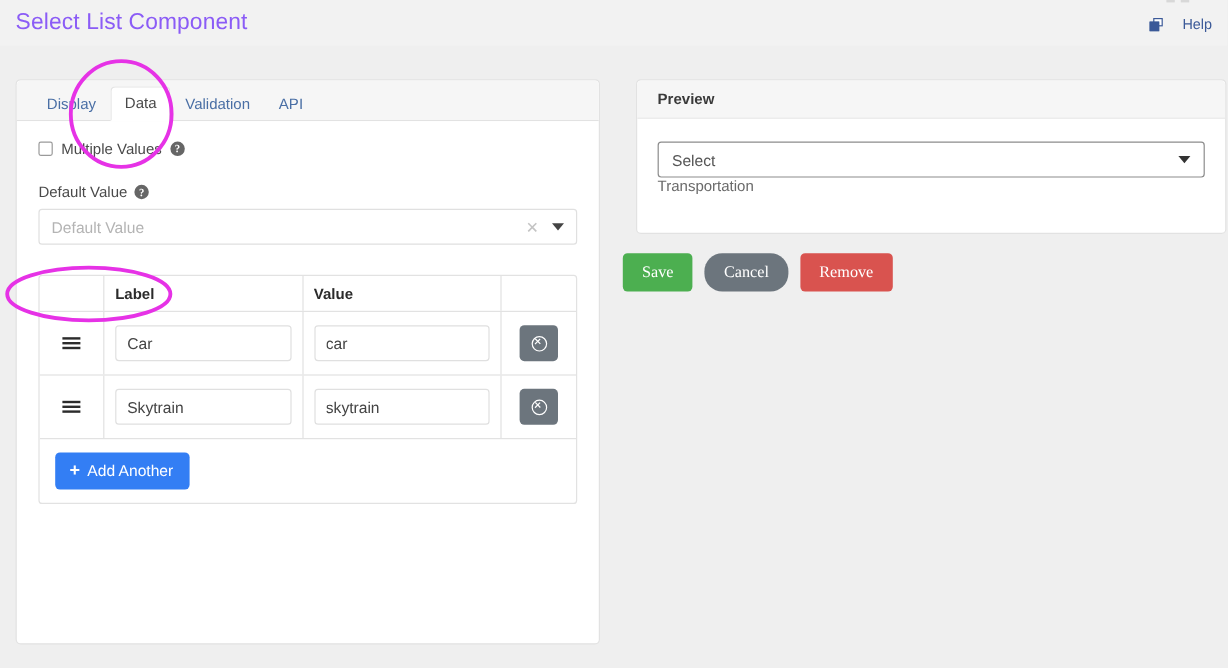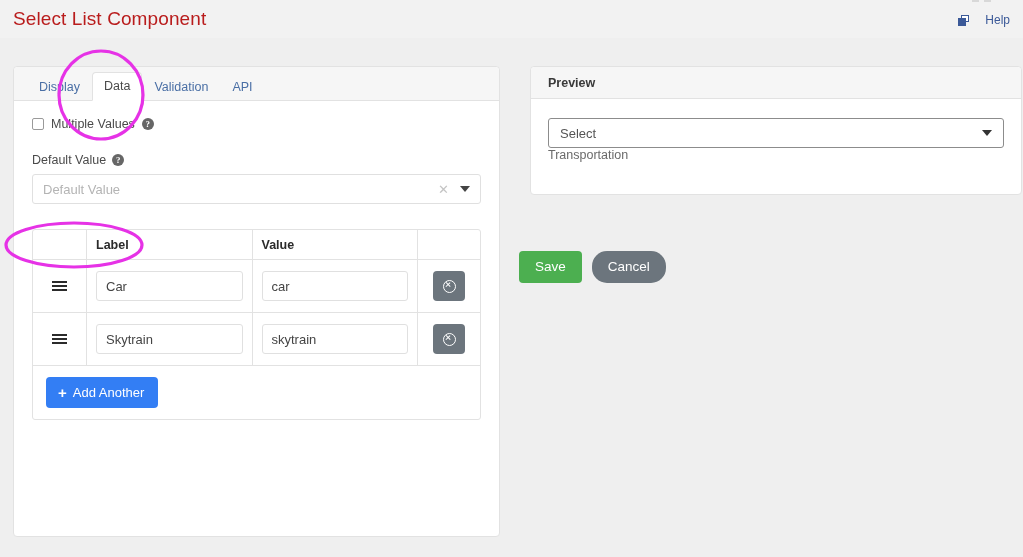--- a/index.html
+++ b/index.html
@@ -22,21 +22,21 @@
     position: absolute;
     left: 0; top: 0;
     width: 1023px; height: 38px;
     background: #f2f2f2;
   }
   #page-title {
     position: absolute;
     left: 13px; top: 8px;
     font-size: 19px;
     font-weight: 400;
-    color: #b91c1c;
+    color: #8b5cf6;
     letter-spacing: .1px;
     white-space: nowrap;
   }
   #help-link {
     position: absolute;
     right: 13px; top: 13px;
     font-size: 12px;
     color: #3b5998;
     text-decoration: none;
     display: flex;
@@ -380,25 +380,24 @@
     position: absolute;
     left: 519px; top: 211px;
     display: flex;
     gap: 10px;
   }
   .action-btn {
     border: none;
     border-radius: 4px;
     color: #fff;
     font-size: 13.5px;
-    font-family: Liberation Sans, sans-serif;
+    font-family: Liberation Serif, serif;
     padding: 8px 16px;
     cursor: pointer;
     line-height: 1.15;
-    margin-top: 40px;
   }
   .btn-save   { background: #4caf50; }
   .btn-cancel { background: #6c757d; border-radius: 15px; }
   .btn-remove { background: #d9534f; }
 
   
   #annot-layer {
     position: absolute;
     left: 0; top: 0;
     width: 1023px; height: 557px;
@@ -526,18 +525,19 @@
       <span id="preview-select-text">Select</span>
       <span class="sel-caret"></span>
     </div>
     <div id="preview-field-label">Transportation</div>
   </div>
 </div>
 
 <div id="action-bar">
   <button class="action-btn btn-save">Save</button>
   <button class="action-btn btn-cancel">Cancel</button>
+  <button class="action-btn btn-remove">Remove</button>
 </div>
 
 <svg id="annot-layer" width="1023" height="557" viewBox="0 0 1023 557">
   <ellipse cx="101" cy="95" rx="42" ry="44" fill="none" stroke="#e632e6" stroke-width="3.2"></ellipse>
   <ellipse cx="74" cy="245" rx="68" ry="22" fill="none" stroke="#e632e6" stroke-width="3.2"></ellipse>
 </svg>
 
 </body></html>

